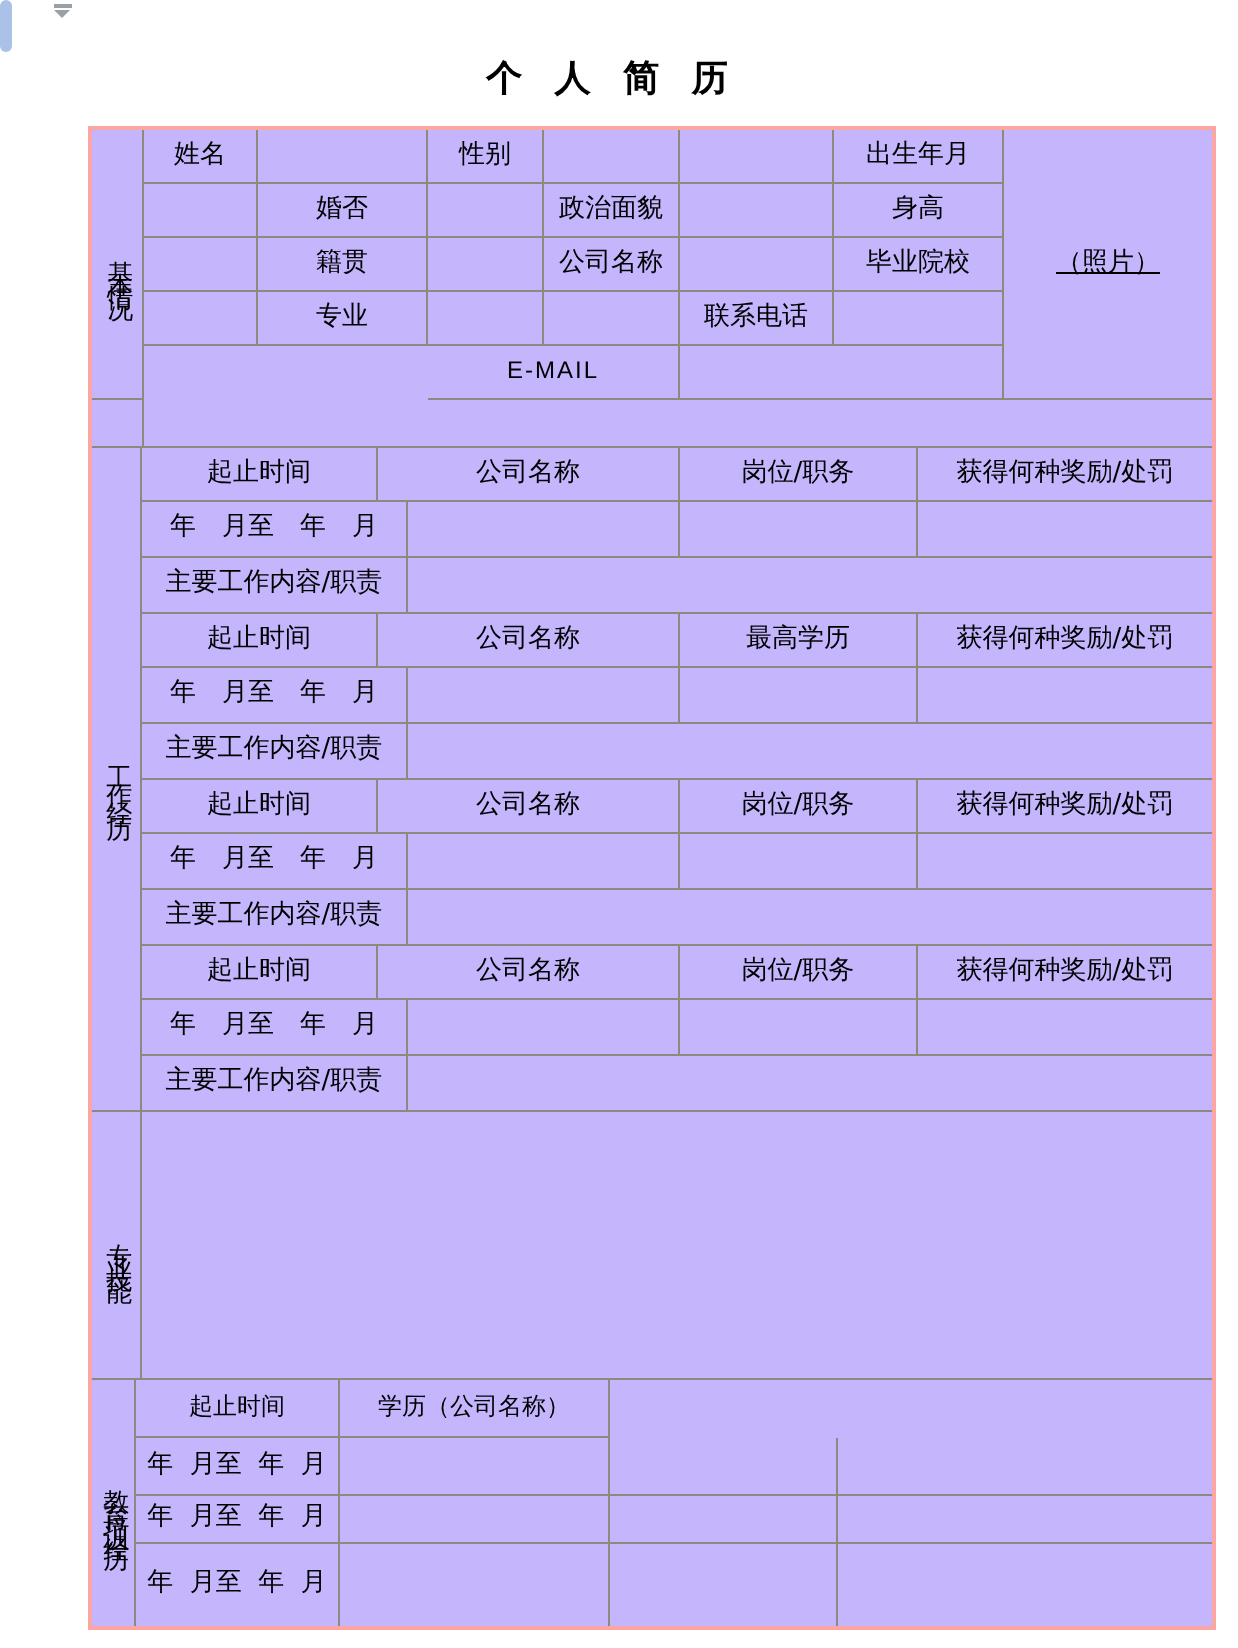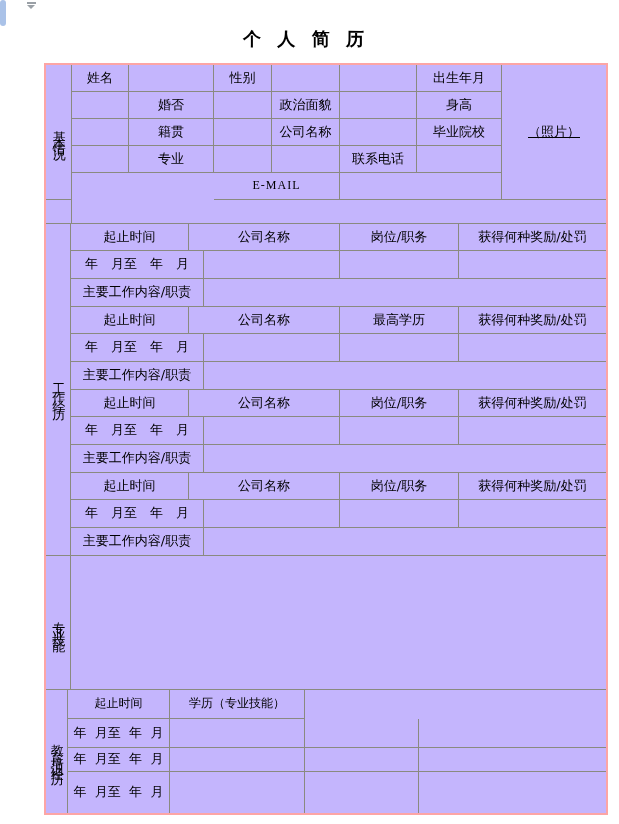--- a/index.html
+++ b/index.html
@@ -29,21 +29,21 @@
   }
   .br{border-right:1px solid #8a8a80;}
   .bb{border-bottom:1px solid #8a8a80;}
   .v-label{writing-mode:vertical-rl;text-orientation:upright;letter-spacing:6px;}
   .v-label.wide{letter-spacing:9px;}
 
   
   .basic{display:grid;grid-template-columns:26px 57px 85px 58px 68px 77px 85px 1fr;grid-template-rows:repeat(5,27px);}
   .basic .sec{grid-row:1/6;grid-column:1;}
   .basic .photo{grid-row:1/6;grid-column:8;text-decoration:underline;}
-  .email{font-family:Liberation Serif, serif;font-size:12px;letter-spacing:1px;}
+  .email{font-family:Liberation Sans, sans-serif;font-size:12px;letter-spacing:1px;}
 
   
   .separator{display:grid;grid-template-columns:26px 1fr;grid-template-rows:24px;}
 
   
   .work{display:flex;}
   .work .sec{width:25px;box-sizing:border-box;}
   .work-content{flex:1;min-width:0;}
   .wb-header{display:grid;grid-template-columns:118px 151px 119px 1fr;grid-template-rows:27px;}
   .wb-body{display:grid;grid-template-columns:133px 136px 119px 1fr;grid-template-rows:28px;}
@@ -208,21 +208,21 @@
     <div class="cell content bb"></div>
   </div>
 
   <div class="education">
     <div class="cell sec br">
       <span class="v-label">教育培训经历</span>
     </div>
     <div class="ed-content">
       <div class="ed-row ed-h">
         <div class="cell br bb hdr">起止时间</div>
-        <div class="cell br bb hdr">学历（专业技能）</div>
+        <div class="cell br bb hdr">学历（公司名称）</div>
       </div>
       <div class="ed-row ed-r1">
         <div class="cell br bb">年  月至  年  月</div>
         <div class="cell br bb"></div>
         <div class="cell br bb"></div>
         <div class="cell bb"></div>
       </div>
       <div class="ed-row ed-r2">
         <div class="cell br bb">年  月至  年  月</div>
         <div class="cell br bb"></div>

